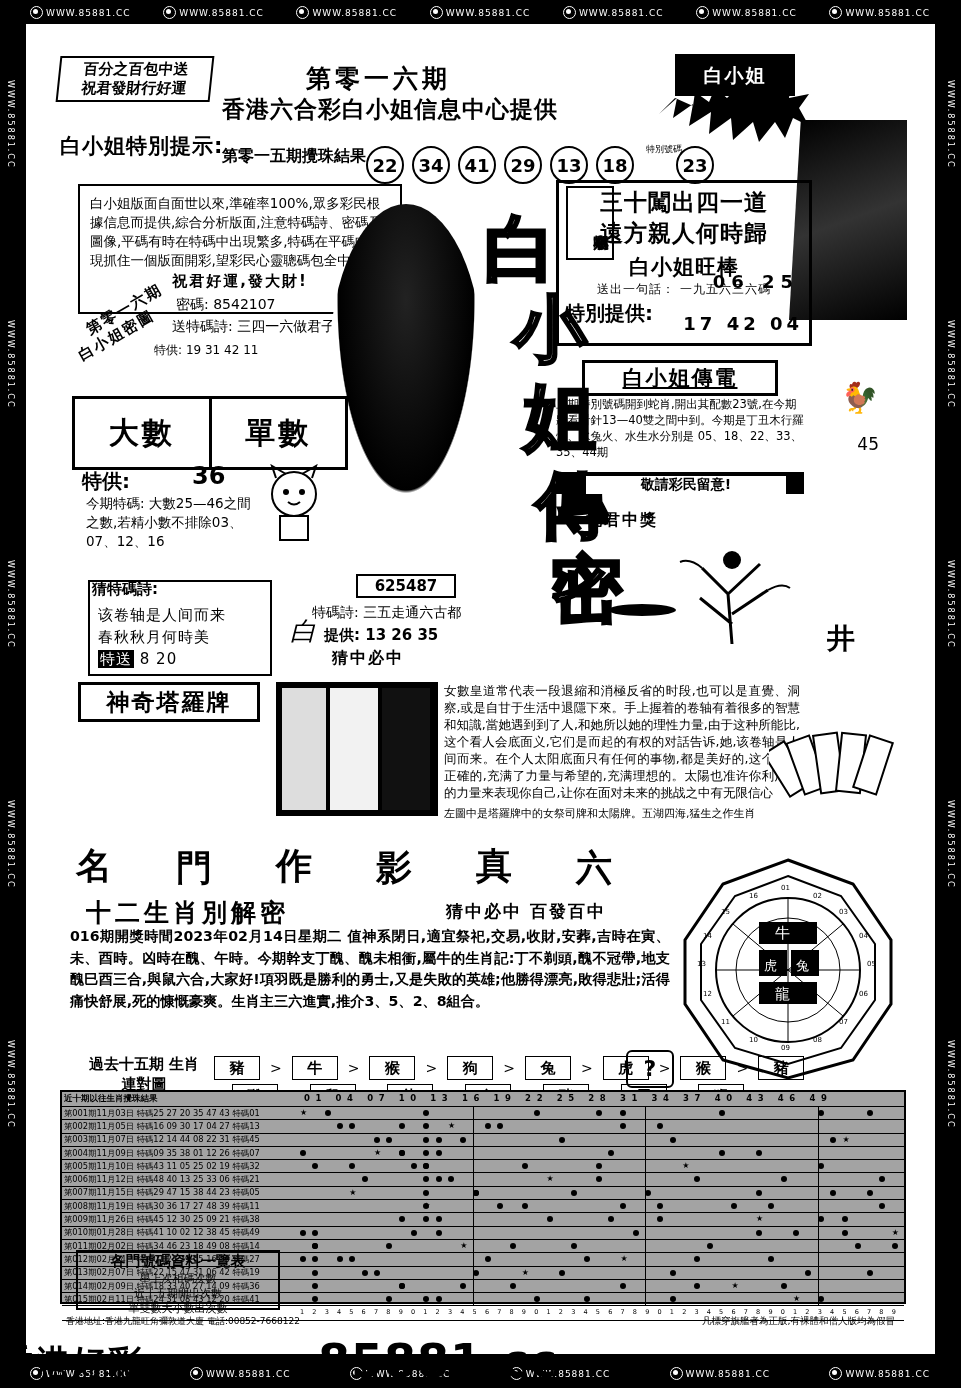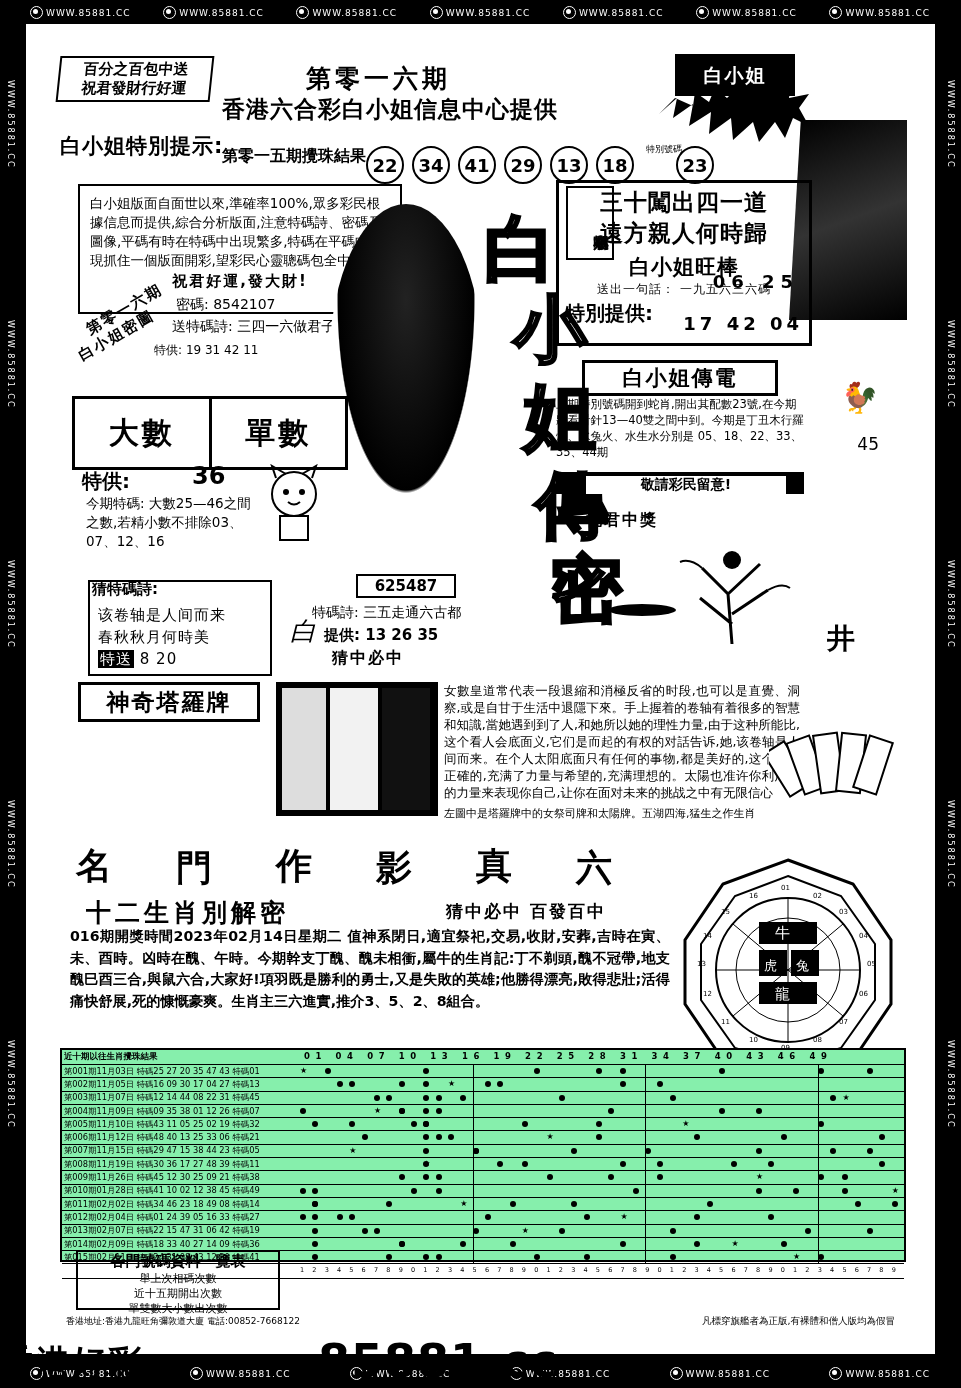--- a/index.html
+++ b/index.html
@@ -51,21 +51,21 @@
   .rbox1{left:530px;top:156px;width:250px;height:160px;}
   .rbox1 .l1{font-size:23px;font-weight:bold;text-align:center;letter-spacing:1px;margin-top:4px;}
   .rbox1 .l2{font-size:23px;font-weight:bold;text-align:center;letter-spacing:1px;}
   .rbox1 .l3{font-size:21px;font-weight:bold;text-align:center;margin-top:4px;letter-spacing:1px;}
   .rbox1 .l4{font-size:12px;text-align:center;letter-spacing:1px;}
   .rbox1 .l5{font-size:20px;font-weight:bold;margin-top:2px;padding-left:6px;}
   .nums-a{position:absolute;right:10px;top:88px;font-size:18px;font-weight:bold;letter-spacing:6px;}
   .nums-b{position:absolute;right:6px;top:130px;font-size:18px;font-weight:bold;letter-spacing:4px;}
   .vstamp{position:absolute;left:540px;top:162px;width:44px;height:70px;border:2px solid #000;font-size:15px;writing-mode:vertical-rl;text-align:center;line-height:22px;font-weight:bold;}
 
-  .chuandian{position:absolute;left:556px;top:336px;width:190px;height:30px;border:3px solid #000;text-align:center;font-size:21px;font-weight:bold;line-height:30px;letter-spacing:2px;}
+  .chuandian{position:absolute;left:556px;top:336px;width:190px;height:30px;border:3px solid #000;text-align:center;font-size:21px;font-weight:bold;line-height:30px;letter-spacing:2px;text-decoration:underline;}
   .chuandian-body{position:absolute;left:530px;top:372px;width:248px;font-size:11.5px;line-height:16px;}
   .banner-black{position:absolute;left:530px;top:448px;width:248px;height:22px;background:#000;}
   .respect{position:absolute;left:560px;top:452px;width:200px;text-align:center;font-size:14px;font-weight:bold;color:#000;background:#fff;}
 
   .wish2{position:absolute;left:560px;top:486px;font-size:16px;font-weight:bold;letter-spacing:2px;}
   .rooster{position:absolute;right:56px;top:356px;font-size:30px;}
   .num45{position:absolute;right:56px;top:410px;font-size:17px;}
 
   
   .two-col{position:absolute;left:46px;top:372px;width:270px;height:68px;border:3px solid #000;display:flex;}
@@ -111,21 +111,21 @@
   .zrow2{left:206px;top:1060px;}
   .zcell{width:44px;height:22px;border:1px solid #000;font-size:15px;font-weight:bold;display:flex;align-items:center;justify-content:center;background:#fff;}
   .zarrow{font-size:14px;}
   .qmark{position:absolute;left:600px;top:1026px;width:44px;height:34px;border:2px solid #000;border-radius:6px;font-size:22px;font-weight:bold;text-align:center;line-height:34px;}
 
   
   .wheel{position:absolute;right:22px;top:830px;width:250px;height:230px;}
   .wheel svg{width:100%;height:100%;}
 
   
-  .tbl{position:absolute;left:34px;top:1024px;width:842px;height:210px;border:2px solid #000;background:#86efac;}
+  .tbl{position:absolute;left:34px;top:1066px;width:842px;height:210px;border:2px solid #000;background:#a3a3a3;}
   .tbl-head{display:flex;font-size:8.5px;font-weight:bold;border-bottom:1px solid #000;}
   .tbl-head .c1{width:236px;padding:1px 2px;}
   .tbl-head .c2{flex:1;padding:1px 2px;letter-spacing:5.6px;}
   .trow{display:flex;font-size:8.3px;border-bottom:1px solid #000;height:12.3px;align-items:center;}
   .trow .c1{width:236px;padding-left:2px;white-space:nowrap;overflow:hidden;}
   .trow .c2{flex:1;position:relative;height:100%;}
   .dot{position:absolute;width:6px;height:6px;background:#000;border-radius:50%;top:3px;}
   .star{position:absolute;font-size:8px;top:1px;}
   .vline{position:absolute;top:0;bottom:0;width:1px;background:#000;}
 

